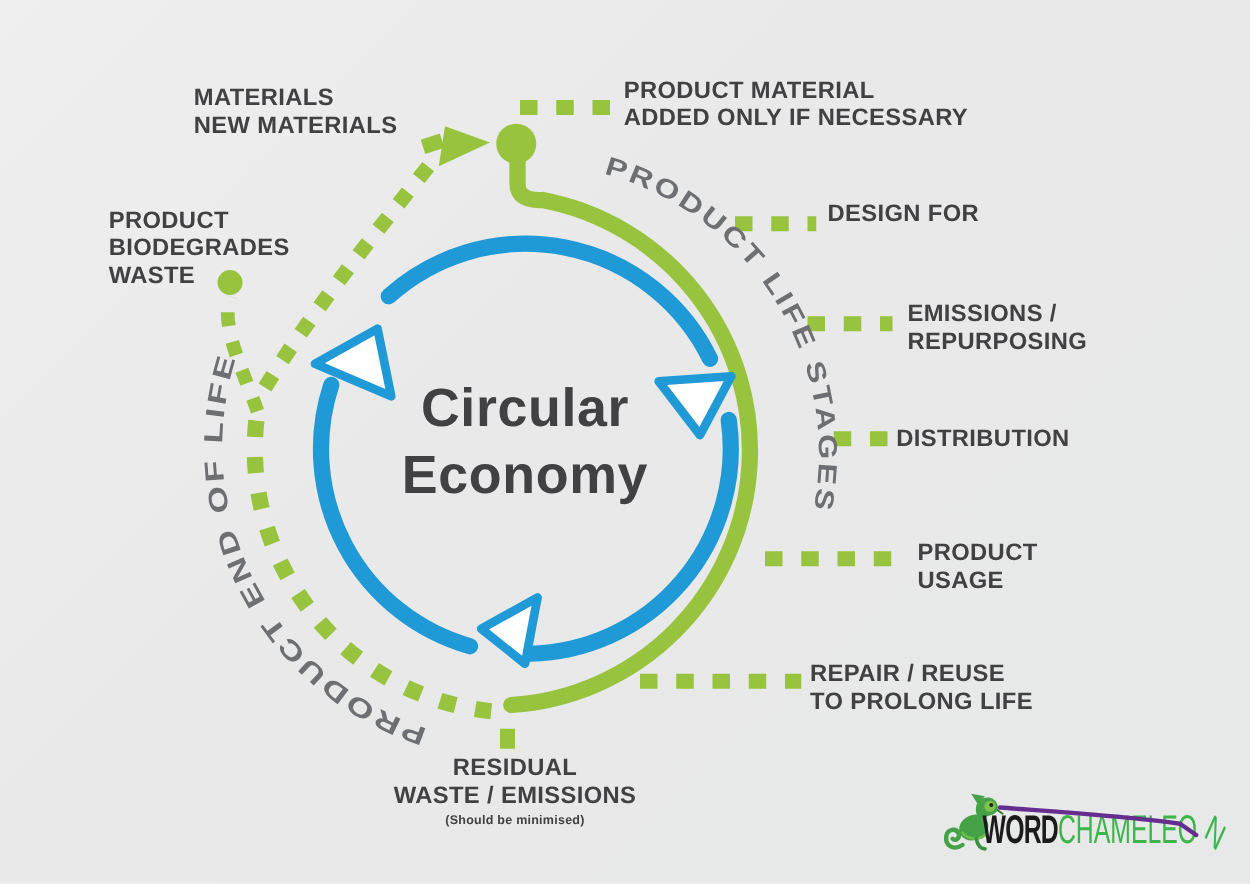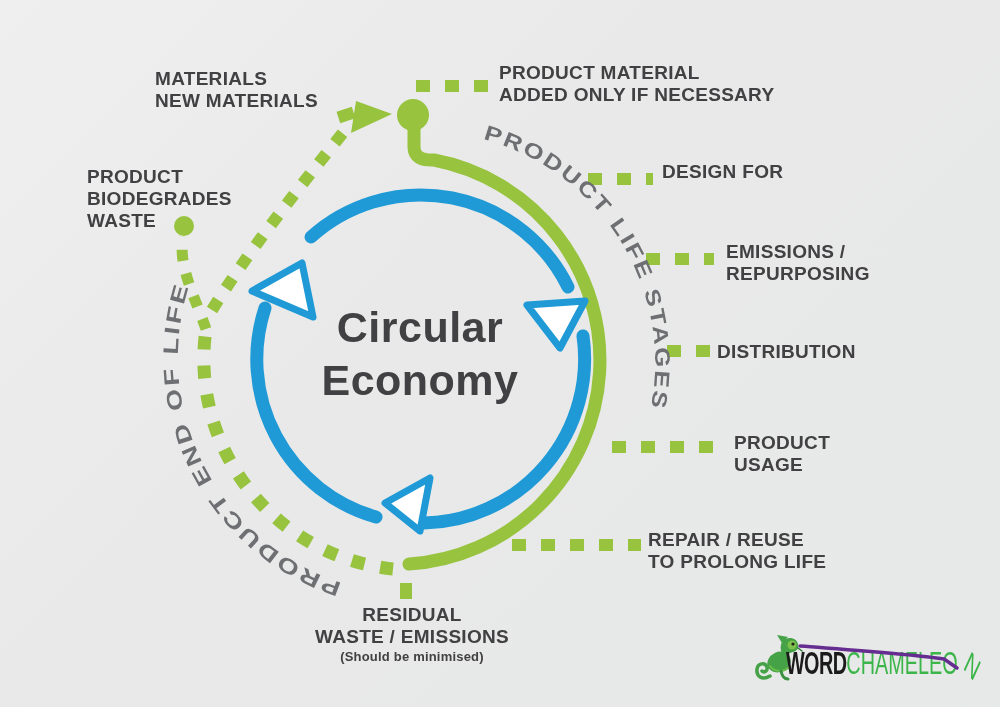--- a/index.html
+++ b/index.html
@@ -8,21 +8,21 @@
     background:linear-gradient(135deg,#efefef 0%,#e9e9e9 40%,#e7e8e8 100%);
     font-family:"Liberation Sans",sans-serif;
   }
   .canvas > svg.diagram{position:absolute;left:0;top:0;z-index:1;}
   .lbl{
     position:absolute;z-index:2;color:#414042;
     font-weight:bold;font-size:19px;line-height:22px;letter-spacing:.3px;
     white-space:nowrap;
   }
   .lbl.center{text-align:center;white-space:normal;}
-  .lbl .note{font-size:13px;line-height:17px;letter-spacing:.2px;}
+  .lbl .note{font-size:10px;line-height:17px;letter-spacing:.2px;}
   .title{
     position:absolute;z-index:2;left:258px;top:301px;width:324px;
     text-align:center;color:#414042;font-weight:bold;font-size:43px;
     line-height:53px;letter-spacing:.5px;
   }
   .logo{position:absolute;left:752px;top:622px;width:230px;height:75px;z-index:2;}
   .logo-art{position:absolute;left:2px;top:2px;z-index:2;}
   .logo-text{
     position:absolute;left:34px;top:24px;z-index:2;display:flex;align-items:flex-start;
     font-size:32px;line-height:34px;transform:scaleX(.62);transform-origin:left top;

